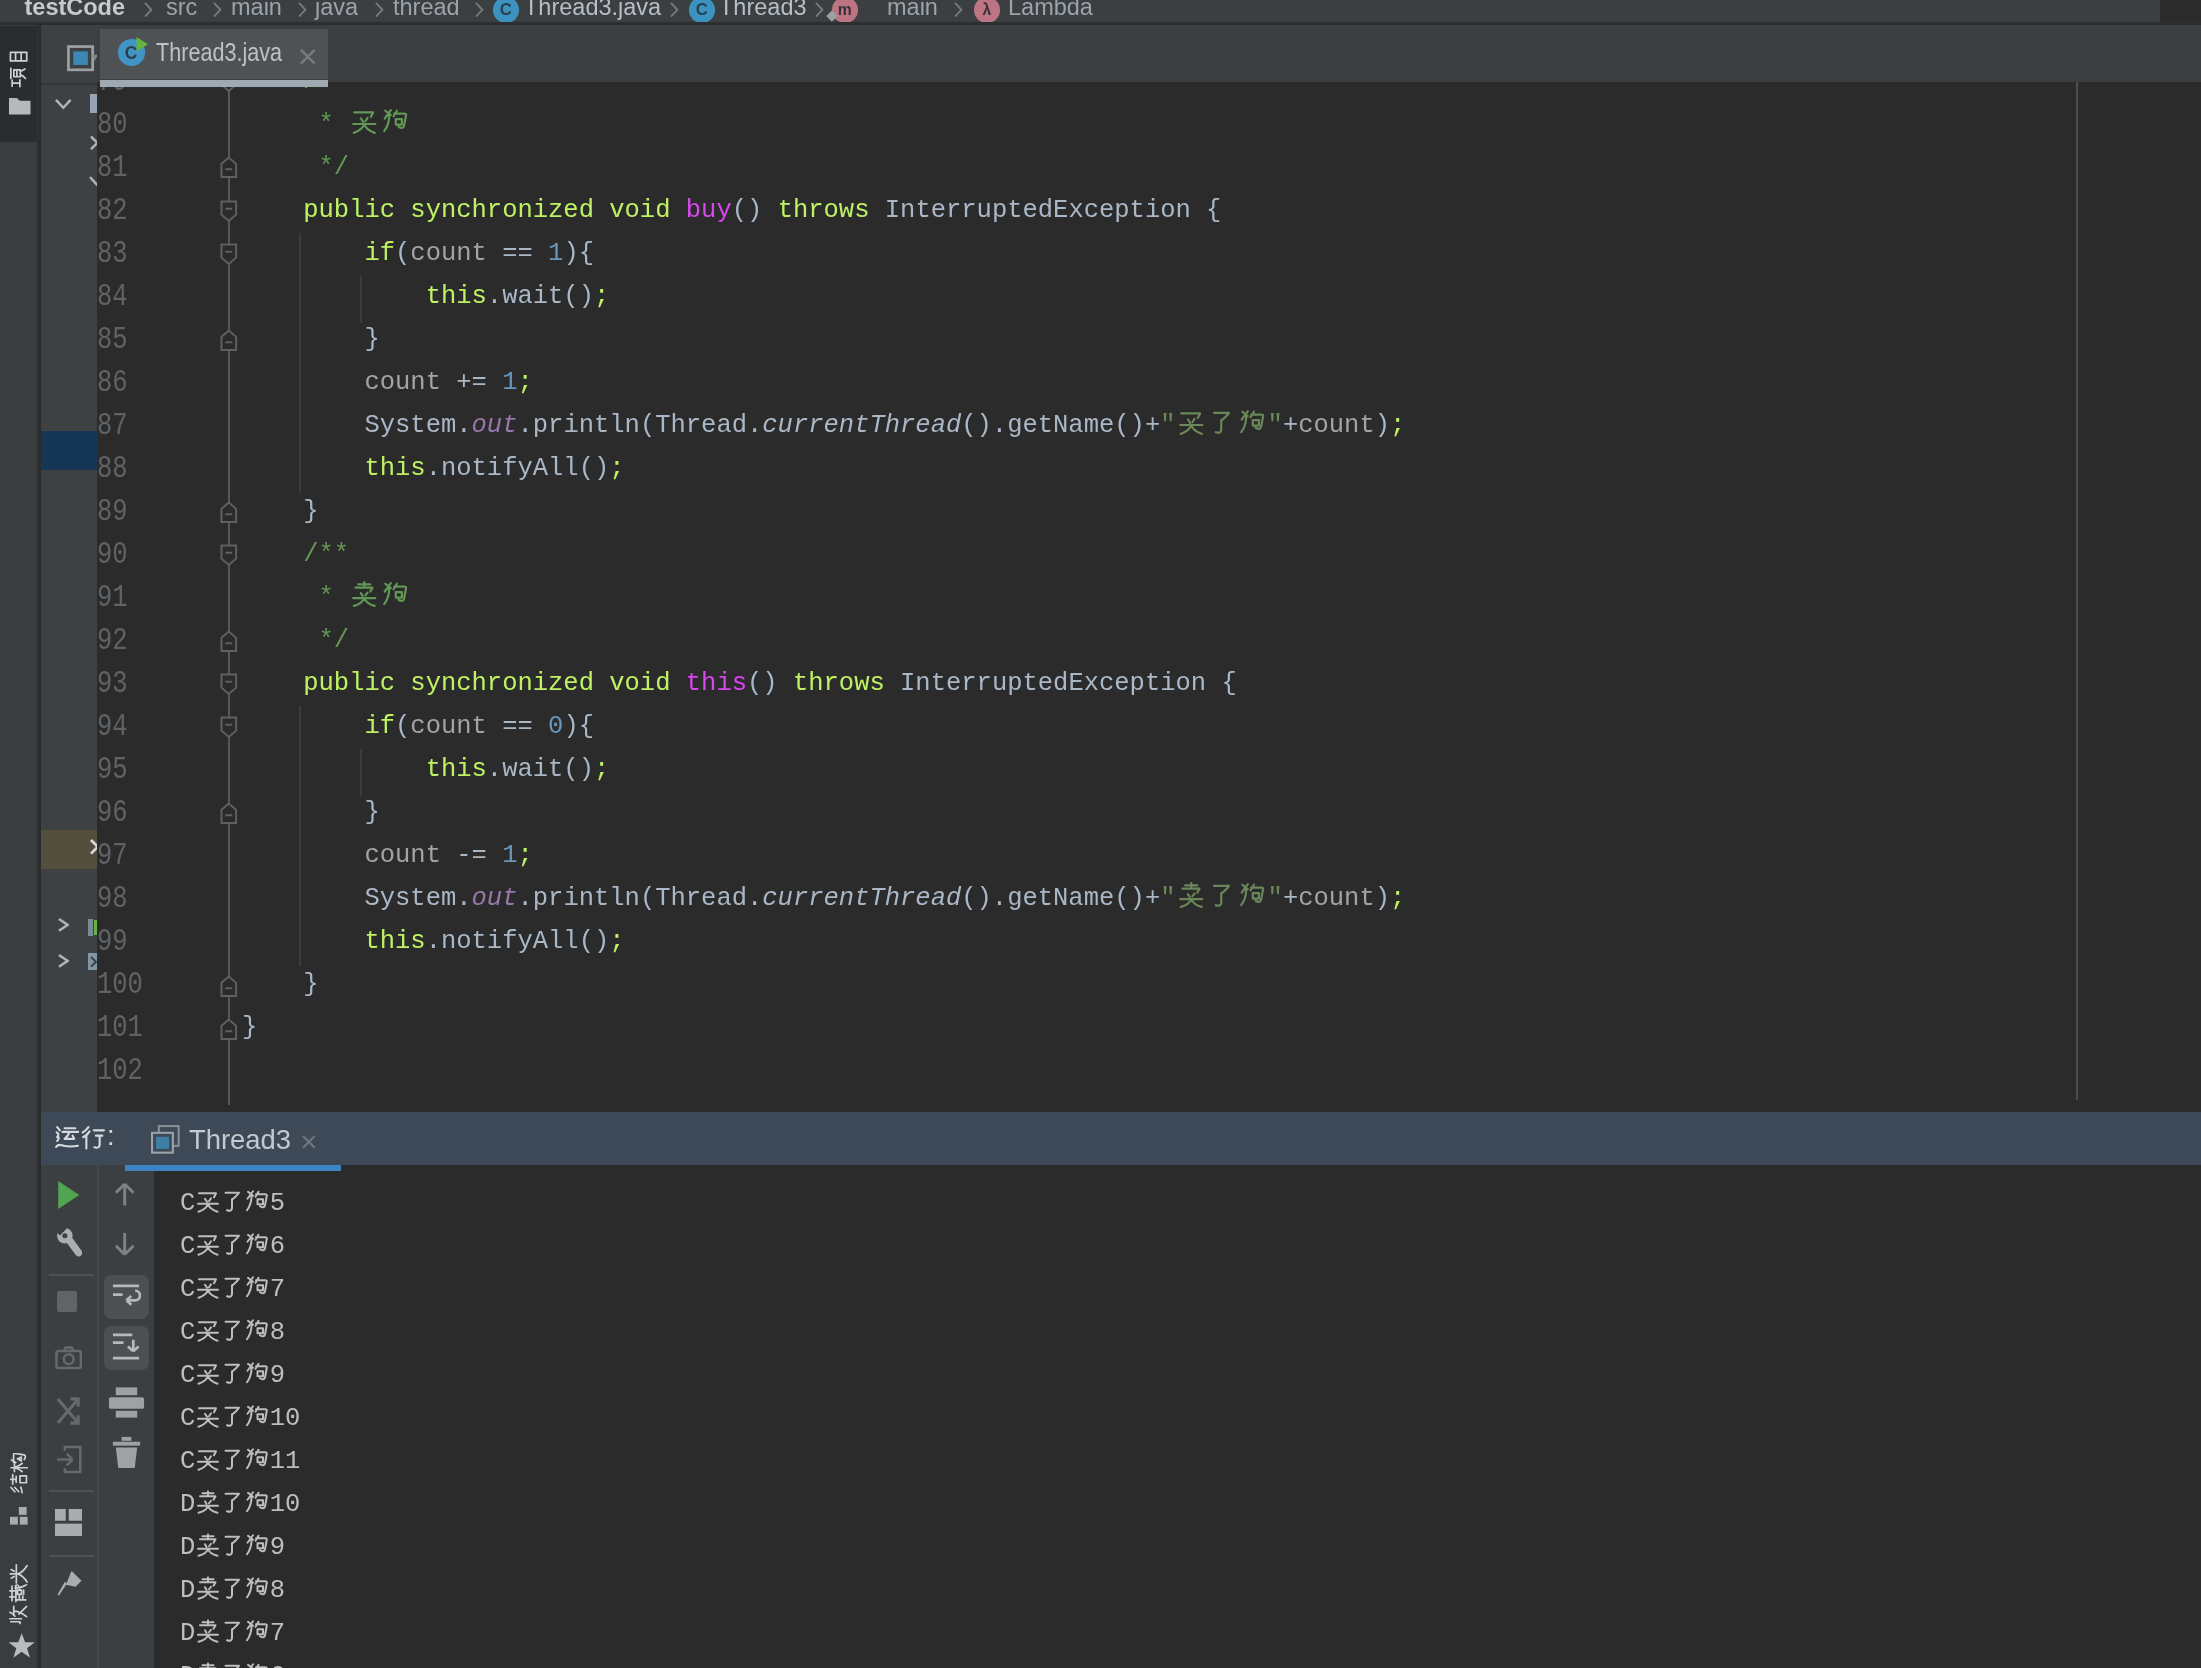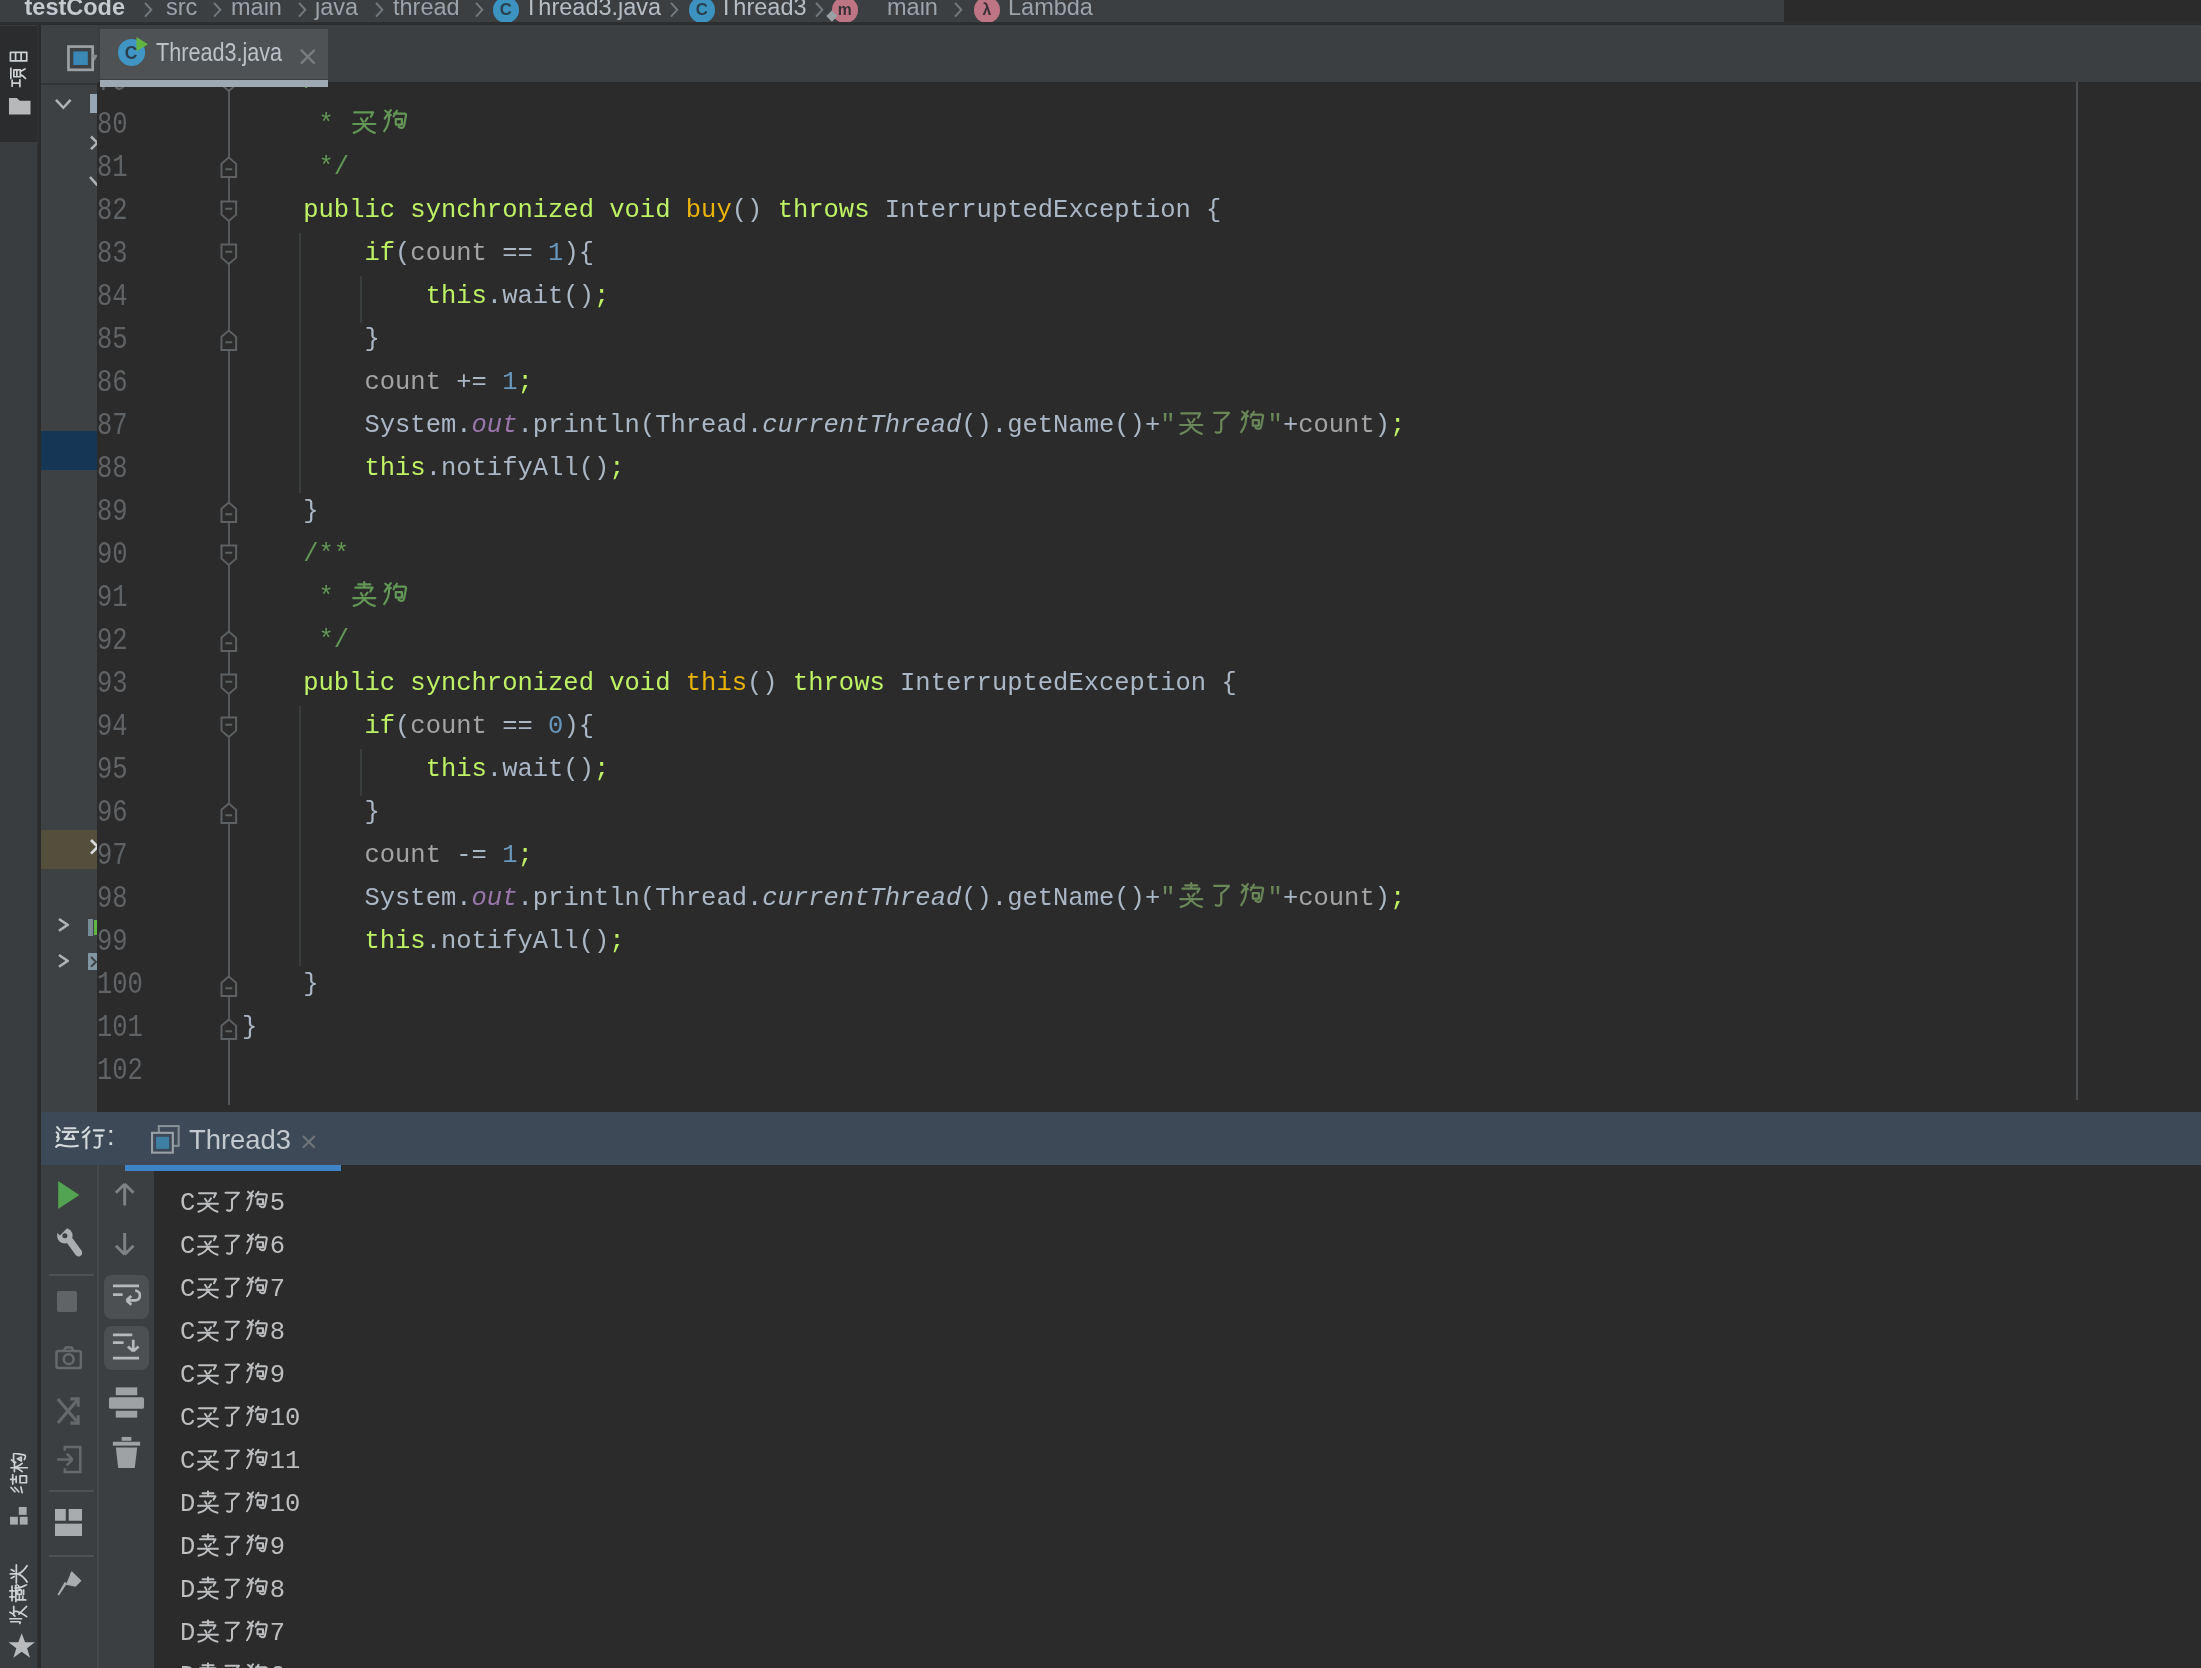--- a/index.html
+++ b/index.html
@@ -1,17 +1,17 @@
 <!DOCTYPE html>
 <html><head><meta charset="utf-8"><style>
 * {margin:0;padding:0;box-sizing:border-box}
 html,body {width:2201px;height:1668px;overflow:hidden;background:#2b2b2b;
   font-family:"Liberation Sans",sans-serif}
 .abs {position:absolute}
-#crumbs {position:absolute;left:0;top:0;width:1784px;height:21.6px;background:#3c3f41;overflow:hidden}
+#crumbs {position:absolute;left:0;top:0;width:2160px;height:21.6px;background:#3c3f41;overflow:hidden}
 .bc {position:absolute;top:-5.9px;font-size:23.5px;color:#9ba3ab;white-space:nowrap}
 .bc.b {font-weight:bold;color:#c4cad0}
 .bc.w {color:#b6bec6}
 .bchev {position:absolute;top:1px}
 .bico {position:absolute;top:-2.9px;width:25.5px;height:25.5px;border-radius:50%;
   display:flex;align-items:center;justify-content:center}
 #sep1 {position:absolute;left:0;top:21.6px;width:2201px;height:2.9px;background:#2c2e30}
 #stripe {position:absolute;left:0;top:24.5px;width:39px;height:1644px;background:#3a3d3f;
   border-right:2px solid #2e3031}
 #stripebtn {position:absolute;left:0;top:1px;width:37px;height:116px;background:#2a2c2d}
@@ -20,21 +20,21 @@
 #tab {position:absolute;left:2.9px;top:4.9px;width:228px;height:50px;background:#4e5254}
 #tabu {position:absolute;left:2.9px;top:55px;width:228px;height:7.8px;background:#9fa9b1;z-index:3}
 #editor {position:absolute;left:97px;top:82px;width:2104px;height:1030px;
   background:#2b2b2b;overflow:hidden}
 .mono {font-family:"Liberation Mono",monospace;font-size:25.5px;line-height:43px}
 .row {height:43px;white-space:pre}
 #code {position:absolute;left:145px;top:-22px;color:#a9b7c6}
 #gut {position:absolute;left:0;top:-22px;width:58px;text-align:left;color:#606366}
 #gut .row {transform:scaleY(1.25)}
 i {font-style:normal}
-.k {color:#bef264} .m {color:#eab308} .f {color:#a3a3a3} .n {color:#6897bb}
+.k {color:#bef264} .m {color:#d946ef} .f {color:#a3a3a3} .n {color:#6897bb}
 .s {color:#6a8759} .c {color:#629755} .it {color:#9876aa;font-style:italic}
 .sm {font-style:italic}
 .ck {width:26.5px;height:26.5px;margin:0 2.1px;vertical-align:-3.9px}
 .ck.co {width:24px;height:24.5px;margin:0 0.4px;vertical-align:-3.4px}
 .cs {color:#6a8759} .cc {color:#629755} .co {color:#bcbec0}
 #fline {position:absolute;left:131px;top:0;width:2px;height:1023px;background:#55585a}
 .fm {position:absolute;left:123px}
 .ig {position:absolute;width:2px;background:#3a3d3e}
 #margin {position:absolute;left:1979px;top:0;width:2px;height:1018px;background:#4b4e50}
 #runhdr {position:absolute;left:41px;top:1112px;width:2160px;height:53px;background:#3d4956}

